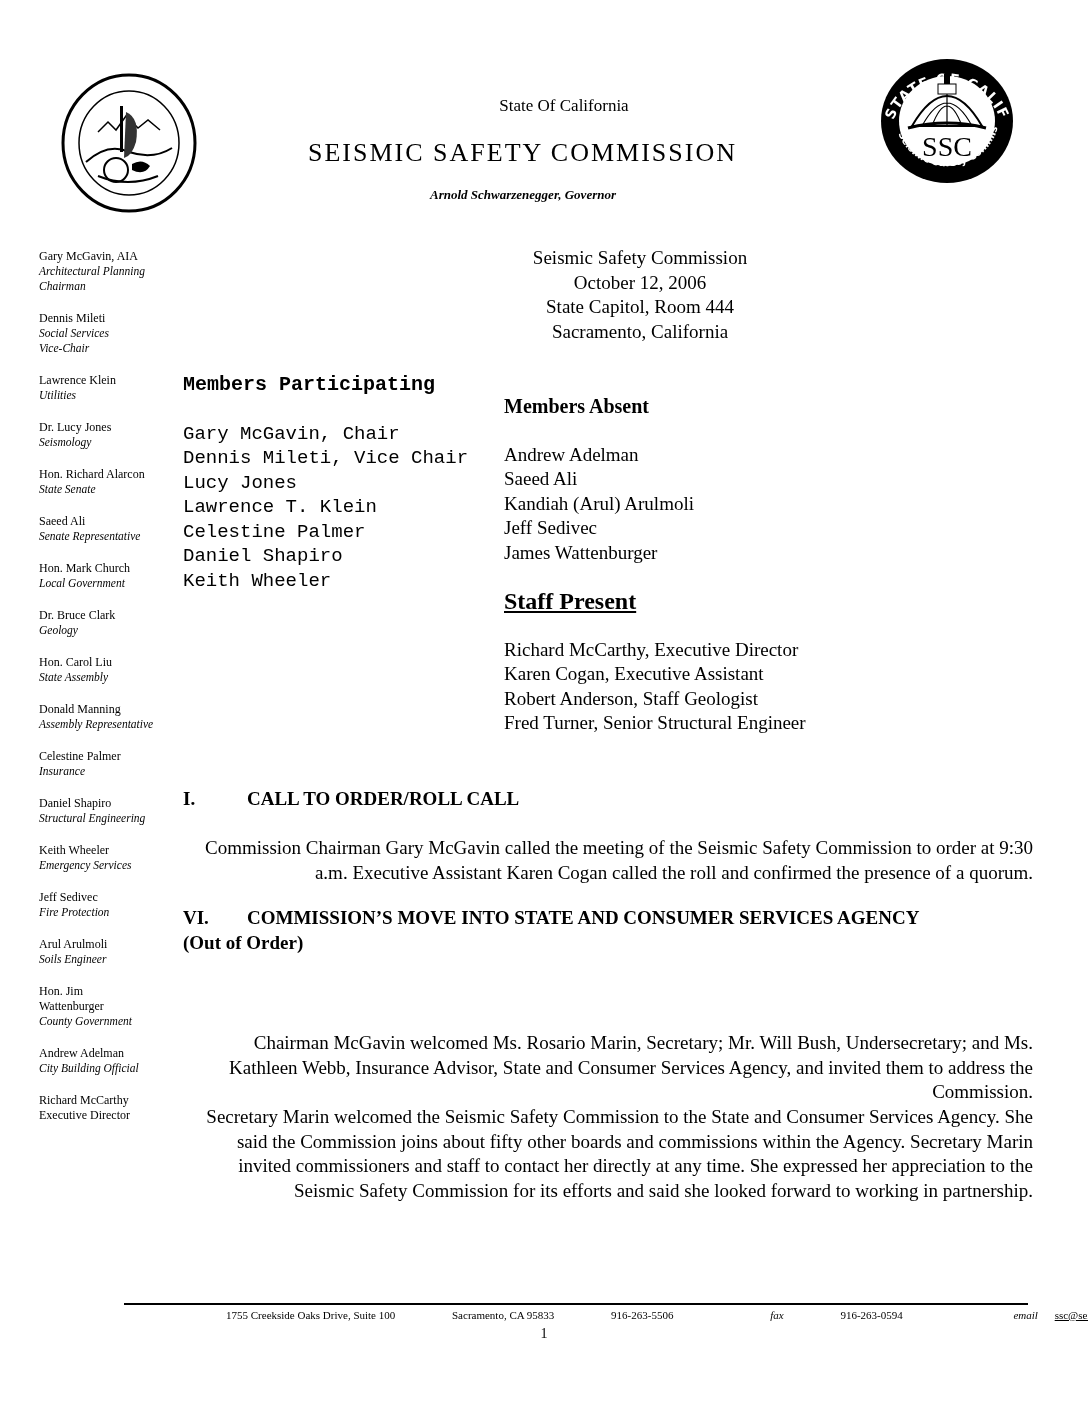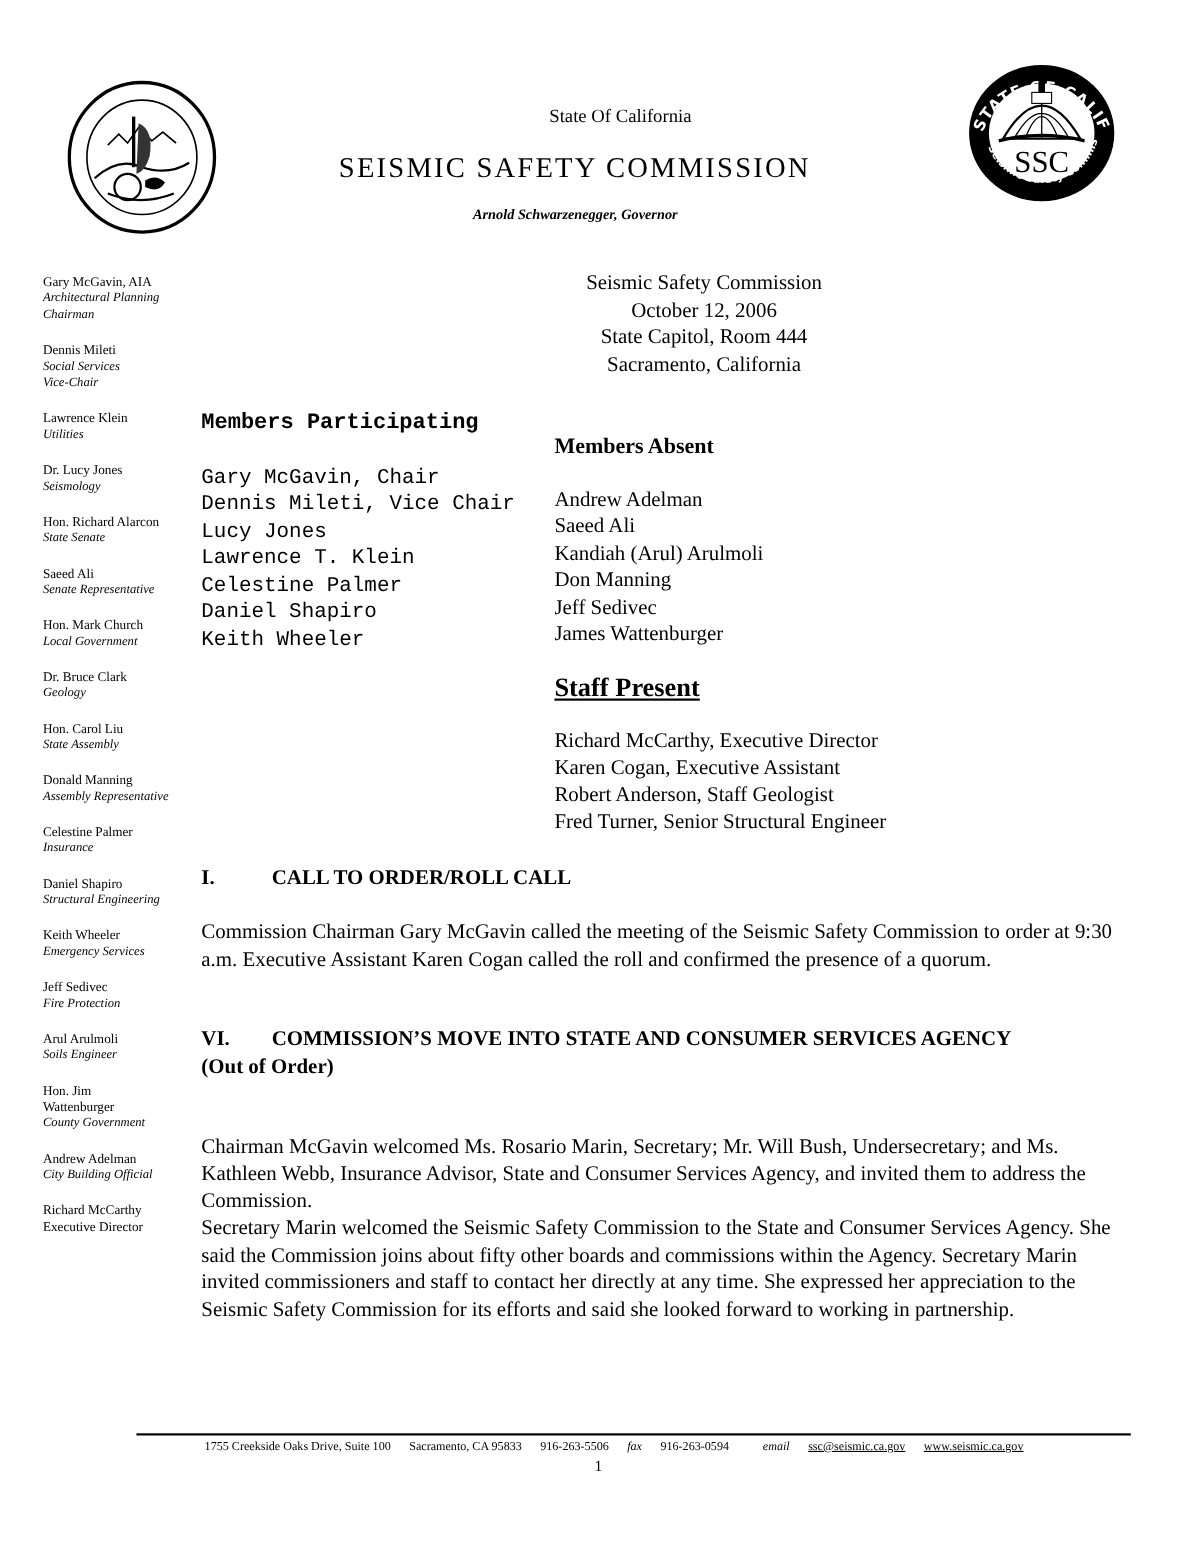--- a/index.html
+++ b/index.html
@@ -22,26 +22,26 @@
   .roster .rl { display: block; font-style: italic; font-size: 11.5px; }
 
   
   .title-block { left: 380px; top: 246px; width: 520px; text-align: center; font-size: 19px; line-height: 24.5px; }
   .h-bold { font-weight: bold; }
   .col { position: absolute; font-size: 19px; line-height: 24.5px; }
   .col div { white-space: nowrap; }
 
   .section-h { position: absolute; left: 183px; font-weight: bold; font-size: 19px; line-height: 24.5px; }
   .section-h .num { display: inline-block; width: 64px; }
-  .para { position: absolute; left: 183px; width: 850px; font-size: 19px; line-height: 24.5px; text-align: left; }
+  .para { position: absolute; left: 183px; width: 850px; font-size: 19px; line-height: 24.5px; text-align: right; }
 
   
   .footer-rule { left: 124px; top: 1303px; width: 904px; height: 2px; background: #000; }
   .footer-line { left: 186px; top: 1309px; font-size: 11px; white-space: nowrap; }
-  .footer-line span { margin-right: 14px; }
+  .footer-line span { margin-right: 14px; margin-left: 40px; }
   .footer-line .it { font-style: italic; }
   .footer-line a { color: #000; text-decoration: underline; }
   .page-num { left: 0; width: 1088px; top: 1326px; text-align: center; font-size: 14px; }
 </style>
 </head>
 <body>
 
 <div class="abs seal-left">
   <svg width="142" height="142" viewBox="0 0 142 142">
     <ellipse cx="71" cy="71" rx="66" ry="68" fill="none" stroke="#000" stroke-width="3"></ellipse>
@@ -173,38 +173,37 @@
   <div>Daniel Shapiro</div>
   <div>Keith Wheeler</div>
 </div>
 
 <div class="col" style="left:504px; top:394px;">
   <div class="h-bold" style="font-size:20px;">Members Absent</div>
   <div style="height:24px;"></div>
   <div>Andrew Adelman</div>
   <div>Saeed Ali</div>
   <div>Kandiah (Arul) Arulmoli</div>
-  <div>Don Manning</div>
   <div>Jeff Sedivec</div>
   <div>James Wattenburger</div>
   <div style="height:24px;"></div>
   <div class="h-bold" style="font-size:24px;text-decoration:underline;">Staff Present</div>
   <div style="height:24px;"></div>
   <div>Richard McCarthy, Executive Director</div>
   <div>Karen Cogan, Executive Assistant</div>
   <div>Robert Anderson, Staff Geologist</div>
   <div>Fred Turner, Senior Structural Engineer</div>
 </div>
 
 <div class="section-h" style="top:787px;">
   <span class="num">I.</span><span>CALL TO ORDER/ROLL CALL</span>
 </div>
 <div class="para" style="top:836px;">Commission Chairman Gary McGavin called the meeting of the Seismic Safety Commission to order at 9:30 a.m.  Executive Assistant Karen Cogan called the roll and confirmed the presence of a quorum.</div>
 
-<div class="section-h" style="top:933px; width:860px;">
+<div class="section-h" style="top:906px; width:860px;">
   <span class="num">VI.</span><span>COMMISSION’S MOVE INTO STATE AND CONSUMER SERVICES AGENCY</span><br>
   <span>(Out of Order)</span>
 </div>
 <div class="para" style="top:1031px;">Chairman McGavin welcomed Ms. Rosario Marin, Secretary; Mr. Will Bush, Undersecretary; and Ms. Kathleen Webb, Insurance Advisor, State and Consumer Services Agency, and invited them to address the Commission.</div>
 <div class="para" style="top:1105px;">Secretary Marin welcomed the Seismic Safety Commission to the State and Consumer Services Agency.  She said the Commission joins about fifty other boards and commissions within the Agency.  Secretary Marin invited commissioners and staff to contact her directly at any time.  She expressed her appreciation to the Seismic Safety Commission for its efforts and said she looked forward to working in partnership.</div>
 
 <div class="abs footer-rule"></div>
 <div class="abs footer-line">
   <span>1755 Creekside Oaks Drive, Suite 100</span>
   <span>Sacramento, CA 95833</span>

